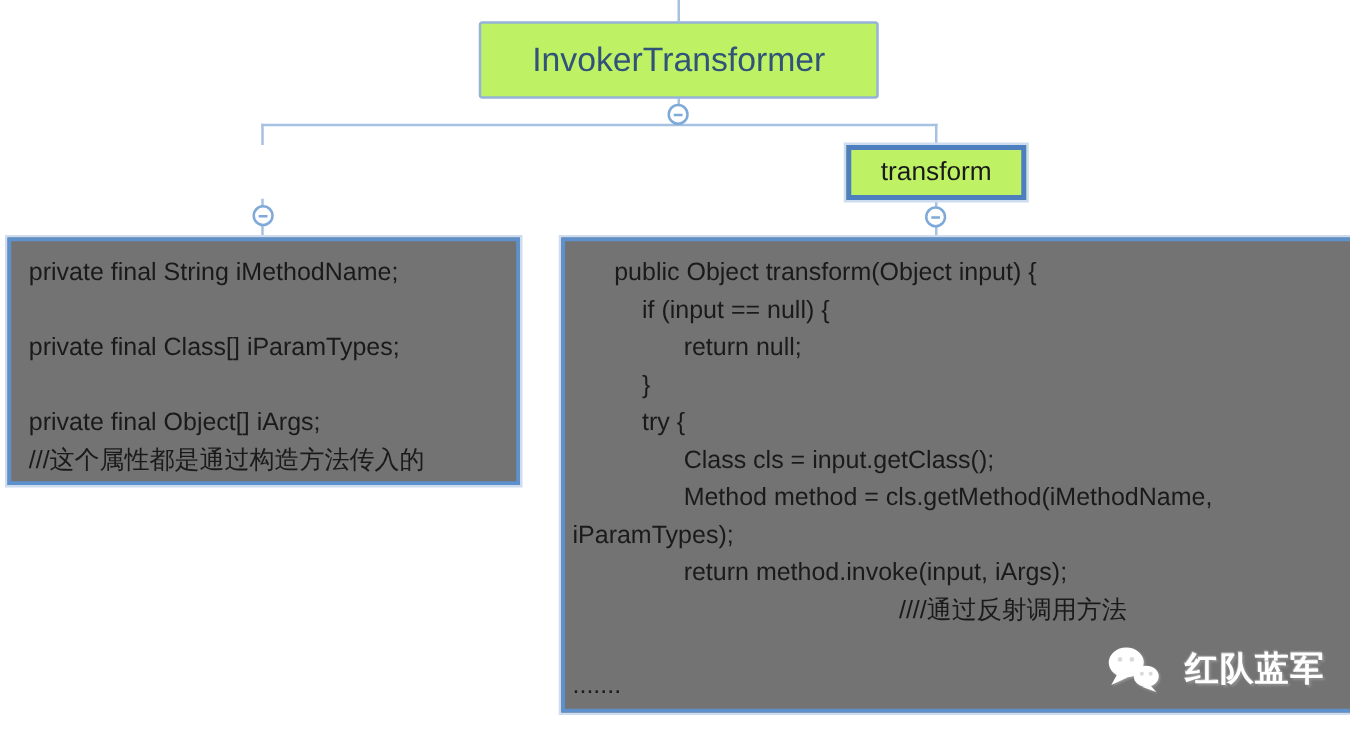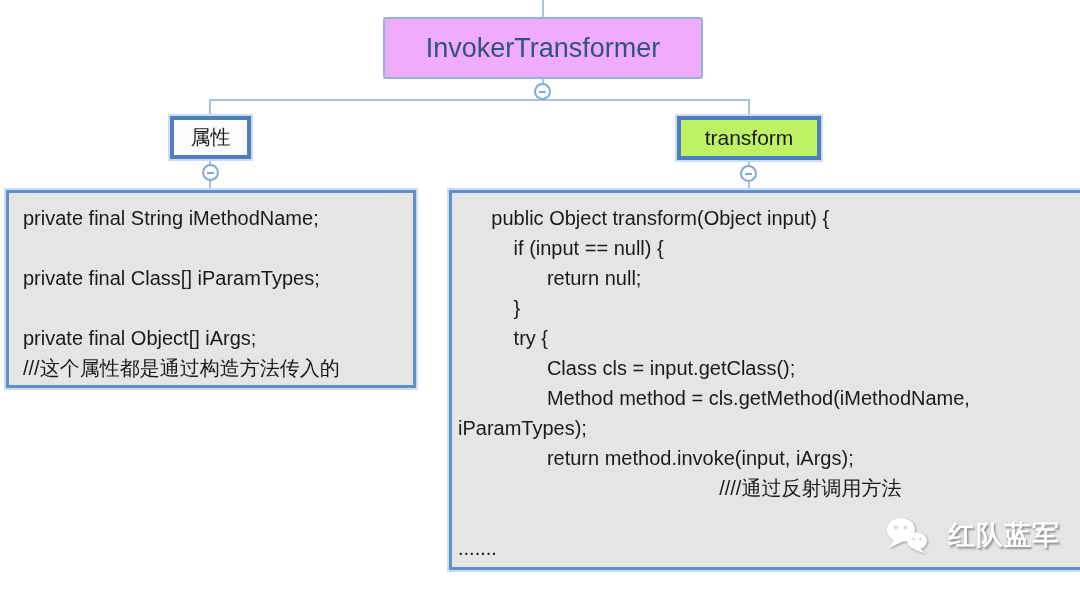--- a/index.html
+++ b/index.html
@@ -37,21 +37,21 @@
     width: 7px;
     height: 2px;
     background: #7ea9d8;
   }
 
   
   .root-node {
     position: absolute;
     left: 383px; top: 17px;
     width: 320px; height: 62px;
-    background: #f0abfc;
+    background: #bef264;
     border: 2px solid #95b3d7;
     border-radius: 3px;
     display: flex;
     align-items: center;
     justify-content: center;
     font-size: 27px;
     color: #31537a;
     z-index: 2;
   }
 
@@ -75,21 +75,21 @@
   .topic-transform {
     left: 677px; top: 116px;
     width: 144px; height: 44px;
     background: #bef264;
     font-size: 21px;
   }
 
   
   .code-block {
     position: absolute;
-    background: #e5e5e5;
+    background: #737373;
     border: 3px solid #5e90cc;
     box-shadow: 0 0 0 2px #cddcef;
     z-index: 1;
   }
   .code-left {
     left: 6px; top: 190px;
     width: 410px; height: 198px;
     padding: 10px 14px;
   }
   .code-right {
@@ -137,23 +137,20 @@
 
   <div class="line" style="left:542px; top:79px; width:2px; height:21px;"></div>
   <div class="line" style="left:209px; top:99px; width:541px; height:2px;"></div>
   <div class="line" style="left:209px; top:99px; width:2px; height:17px;"></div>
   <div class="line" style="left:748px; top:99px; width:2px; height:17px;"></div>
 
   <div class="toggle" style="left:534px; top:83px;">
     <div class="minus-bar"></div>
   </div>
 
-  <div class="topic-node topic-attr">
-    <span>属性</span>
-  </div>
   <div class="line" style="left:209px; top:159px; width:2px; height:31px;"></div>
   <div class="toggle" style="left:202px; top:164px;">
     <div class="minus-bar"></div>
   </div>
 
   <div class="topic-node topic-transform">
     <span>transform</span>
   </div>
   <div class="line" style="left:748px; top:160px; width:2px; height:30px;"></div>
   <div class="toggle" style="left:740px; top:165px;">

